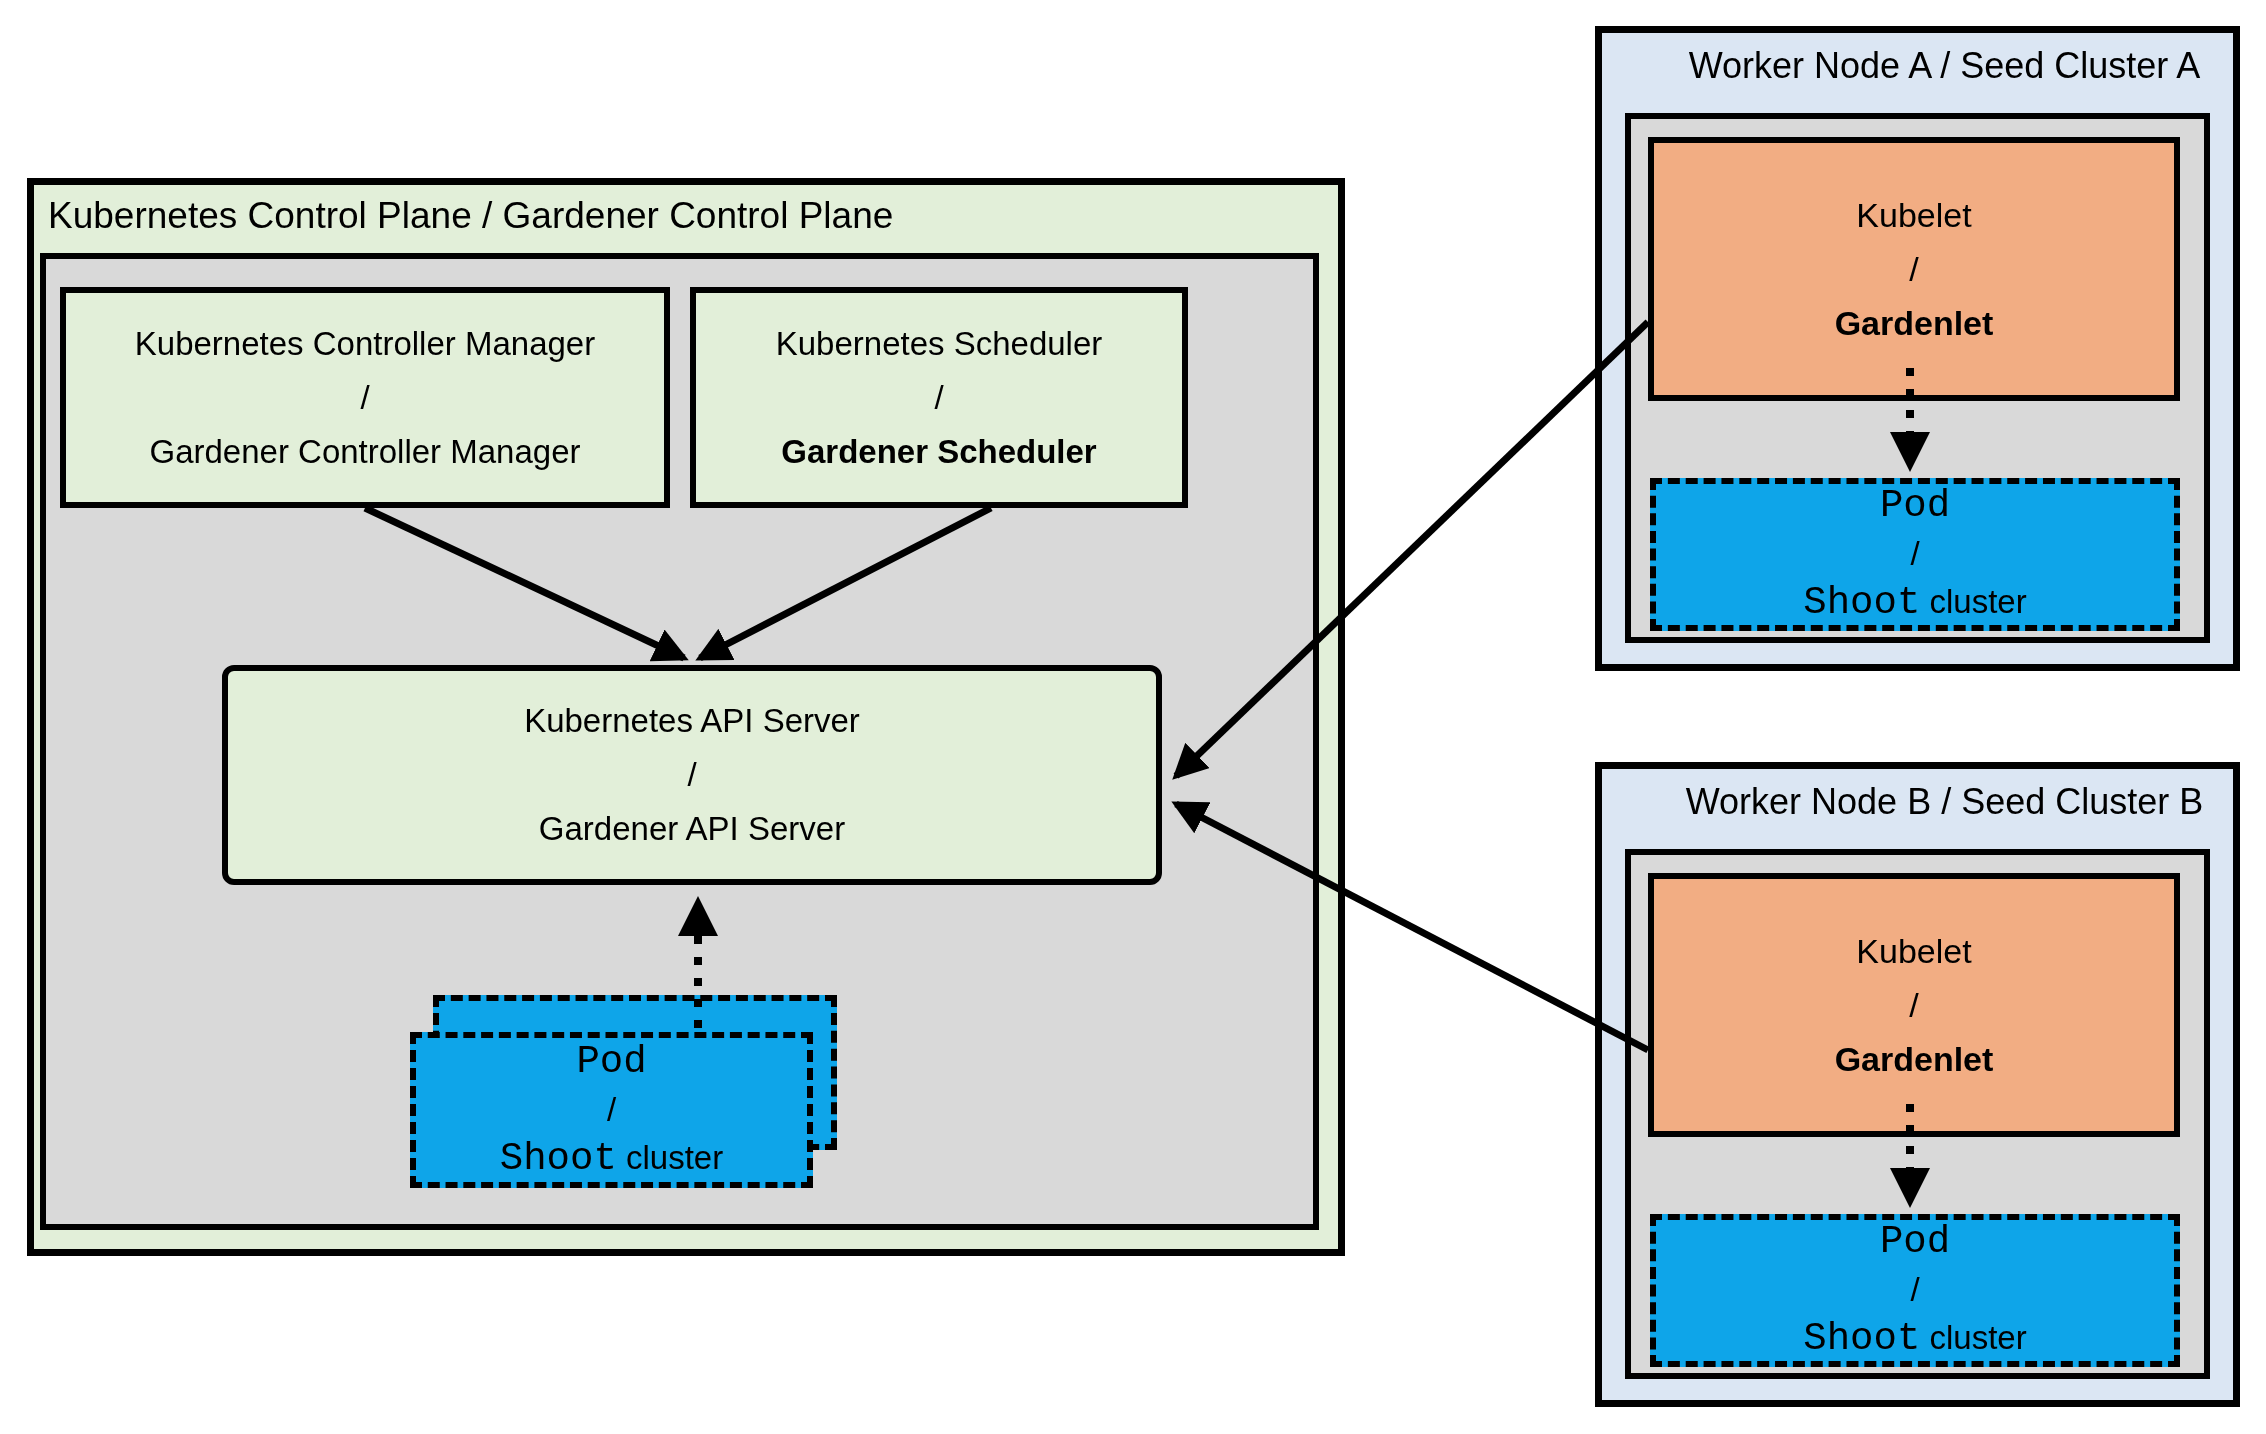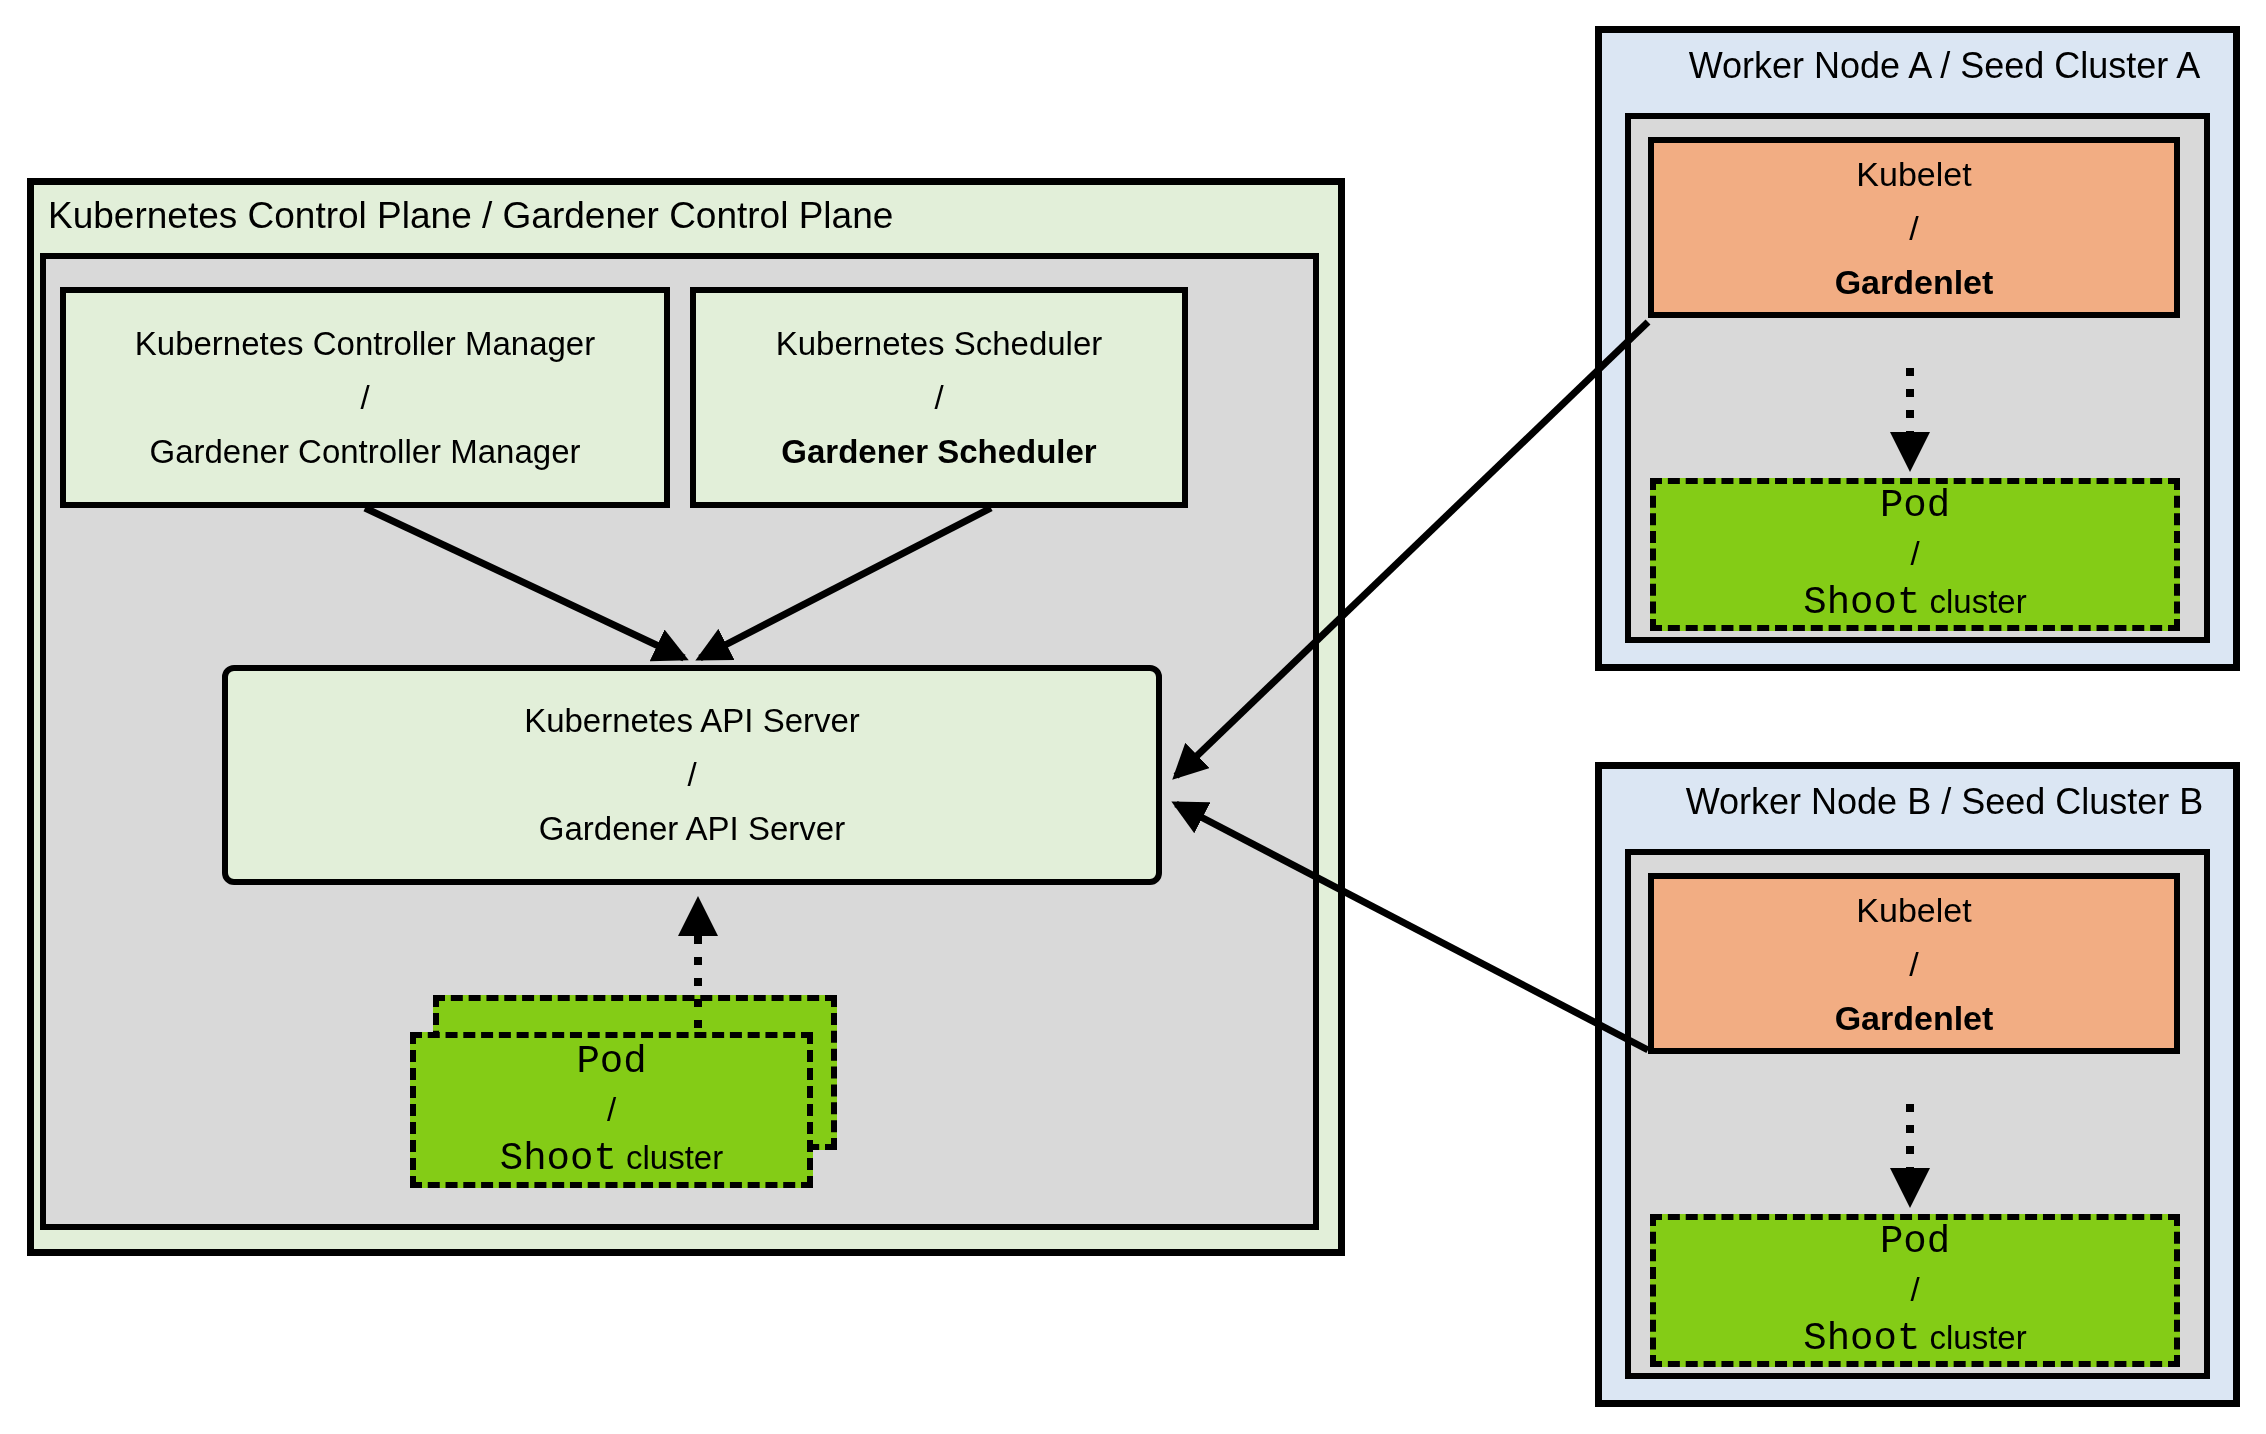--- a/index.html
+++ b/index.html
@@ -11,35 +11,35 @@
   
   .cp-outer{left:27px;top:178px;width:1318px;height:1078px;background:#e2efd9;border:7px solid #000;}
   .cp-title{left:48px;top:193px;width:1000px;font-size:37px;line-height:46px;white-space:nowrap;}
   .cp-gray{left:40px;top:253px;width:1279px;height:977px;background:#d9d9d9;border:6px solid #000;}
   .comp{background:#e2efd9;border:6px solid #000;display:flex;flex-direction:column;justify-content:center;align-items:center;text-align:center;font-size:33px;line-height:54px;}
   .box-cm{left:60px;top:287px;width:610px;height:221px;}
   .box-sched{left:690px;top:287px;width:498px;height:221px;}
   .box-api{left:222px;top:665px;width:940px;height:220px;border-radius:12px;}
   .bold{font-weight:bold;}
   
-  .pod{background:#84cc16;border:6px dashed #000;display:flex;flex-direction:column;justify-content:center;align-items:center;text-align:center;font-size:33px;line-height:48px;}
+  .pod{background:#0ea5e9;border:6px dashed #000;display:flex;flex-direction:column;justify-content:center;align-items:center;text-align:center;font-size:33px;line-height:48px;}
   .mono{font-family:"Liberation Mono","DejaVu Sans Mono",monospace;font-size:39px;}
   .pod-back-cp{left:433px;top:995px;width:404px;height:155px;z-index:1;}
   .pod-front-cp{left:410px;top:1032px;width:403px;height:156px;z-index:2;}
   
   .wn-outer{width:645px;height:645px;background:#dbe6f3;border:7px solid #000;left:1595px;}
   .wa-outer{top:26px;}
   .wb-outer{top:762px;}
   .wn-title{left:1595px;width:699px;text-align:center;font-size:36px;line-height:44px;}
   .wa-title{top:44px;}
   .wb-title{top:780px;}
   .wn-gray{left:1625px;width:585px;height:530px;background:#d9d9d9;border:6px solid #000;}
   .wa-gray{top:113px;}
   .wb-gray{top:849px;}
-  .kubelet{left:1648px;width:532px;height:181px;background:#f2ad83;border:6px solid #000;display:flex;flex-direction:column;justify-content:center;align-items:center;text-align:center;font-size:34px;line-height:54px;}
+  .kubelet{left:1648px;width:532px;height:264px;background:#f2ad83;border:6px solid #000;display:flex;flex-direction:column;justify-content:center;align-items:center;text-align:center;font-size:34px;line-height:54px;}
   .wa-kubelet{top:137px;}
   .wb-kubelet{top:873px;}
   .wn-pod{left:1650px;width:530px;height:153px;}
   .wa-pod{top:478px;}
   .wb-pod{top:1214px;}
   
   .overlay{left:0;top:0;width:2266px;height:1434px;z-index:10;pointer-events:none;}
 </style>
 </head>
 <body>

